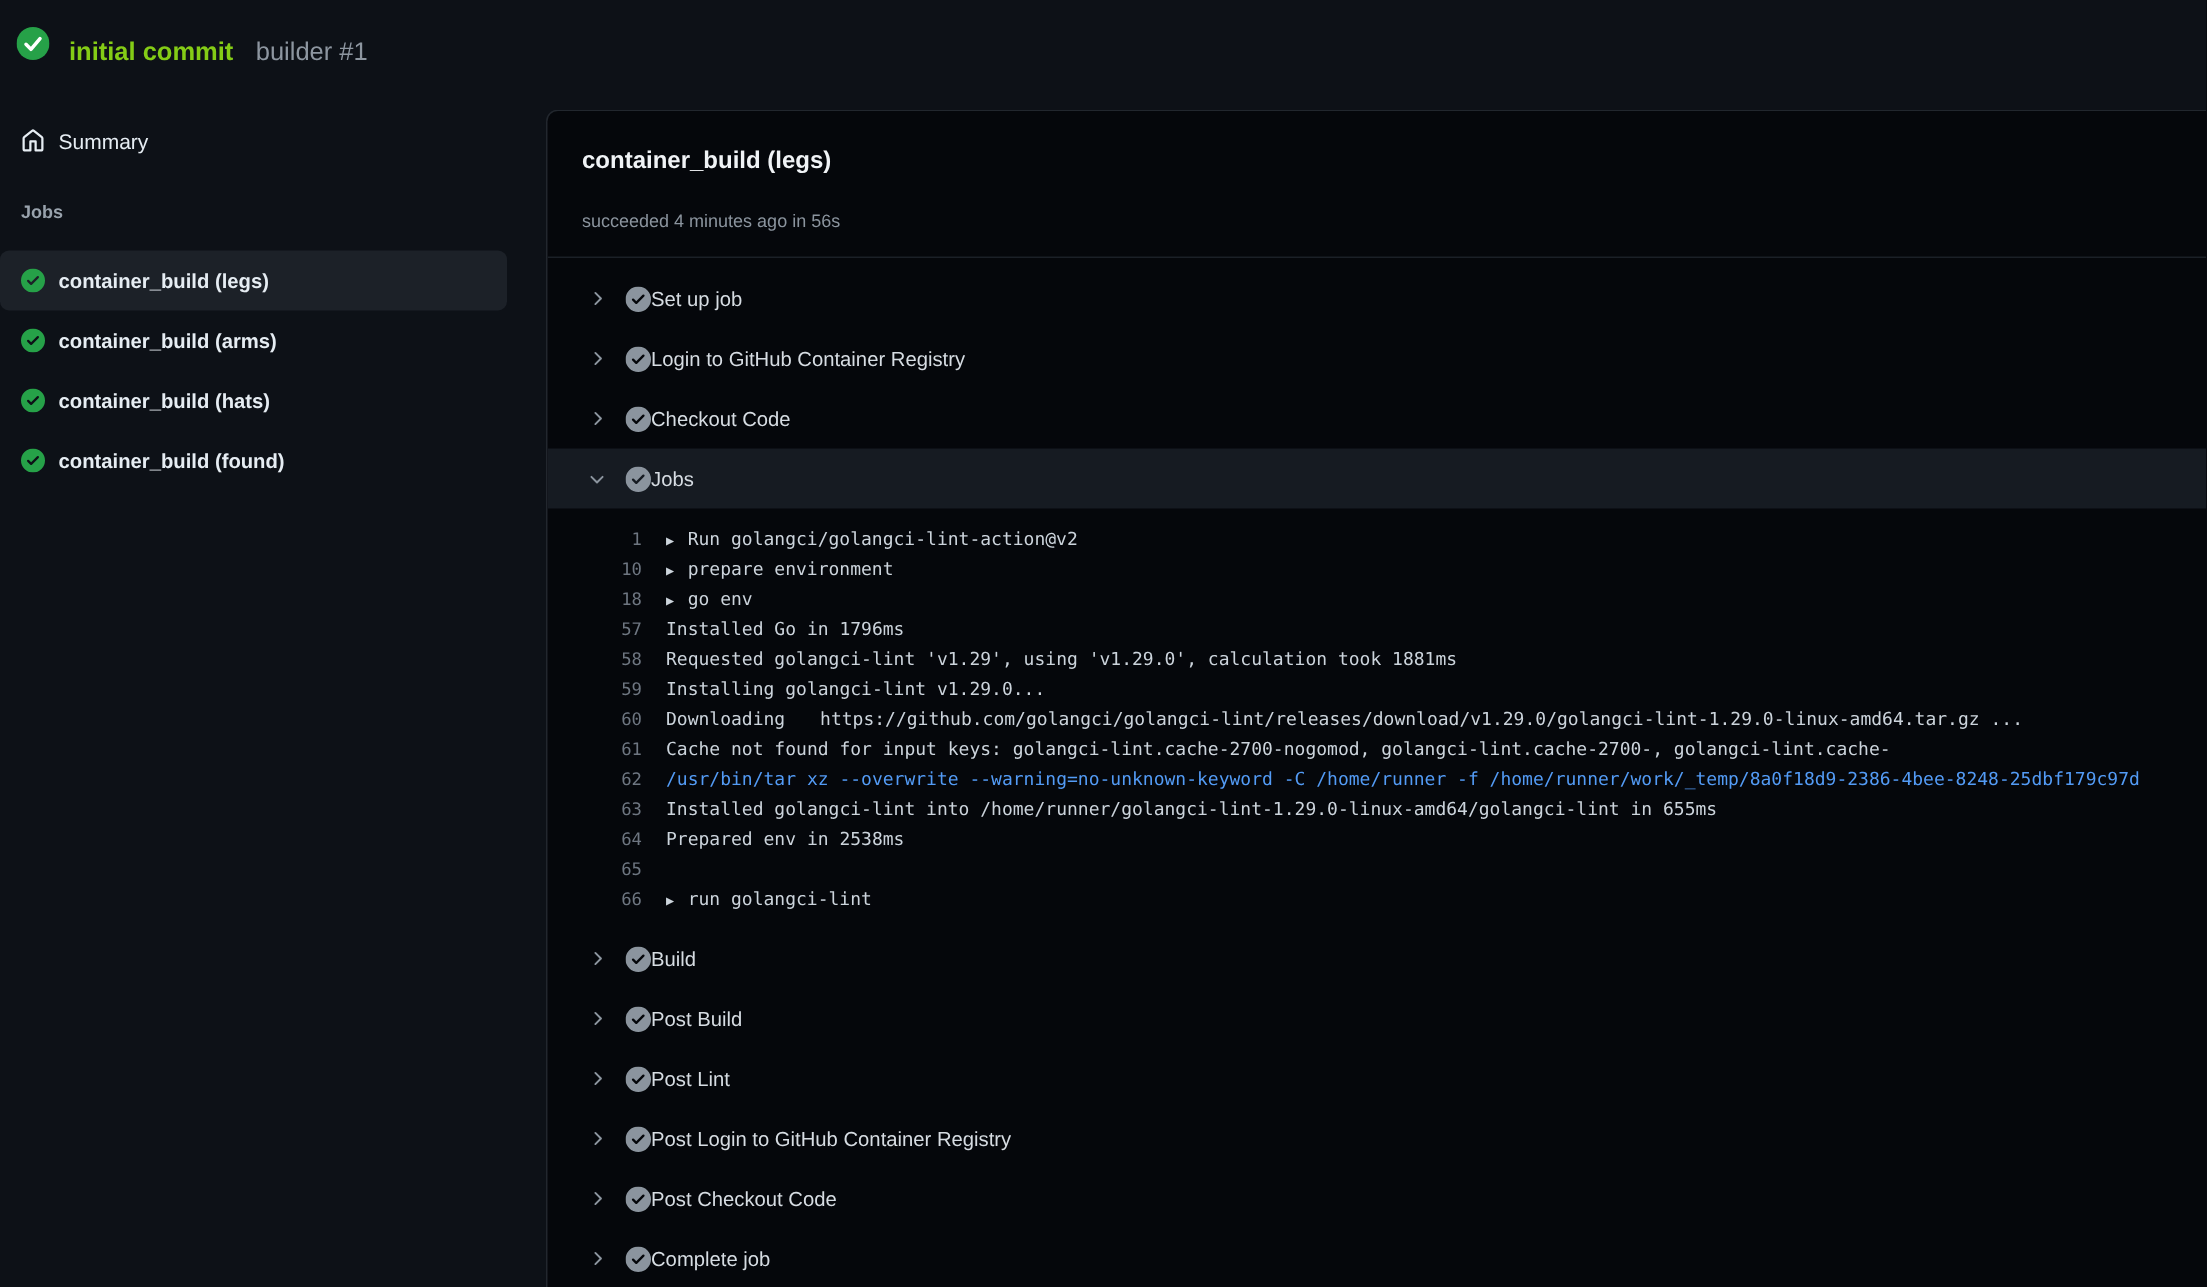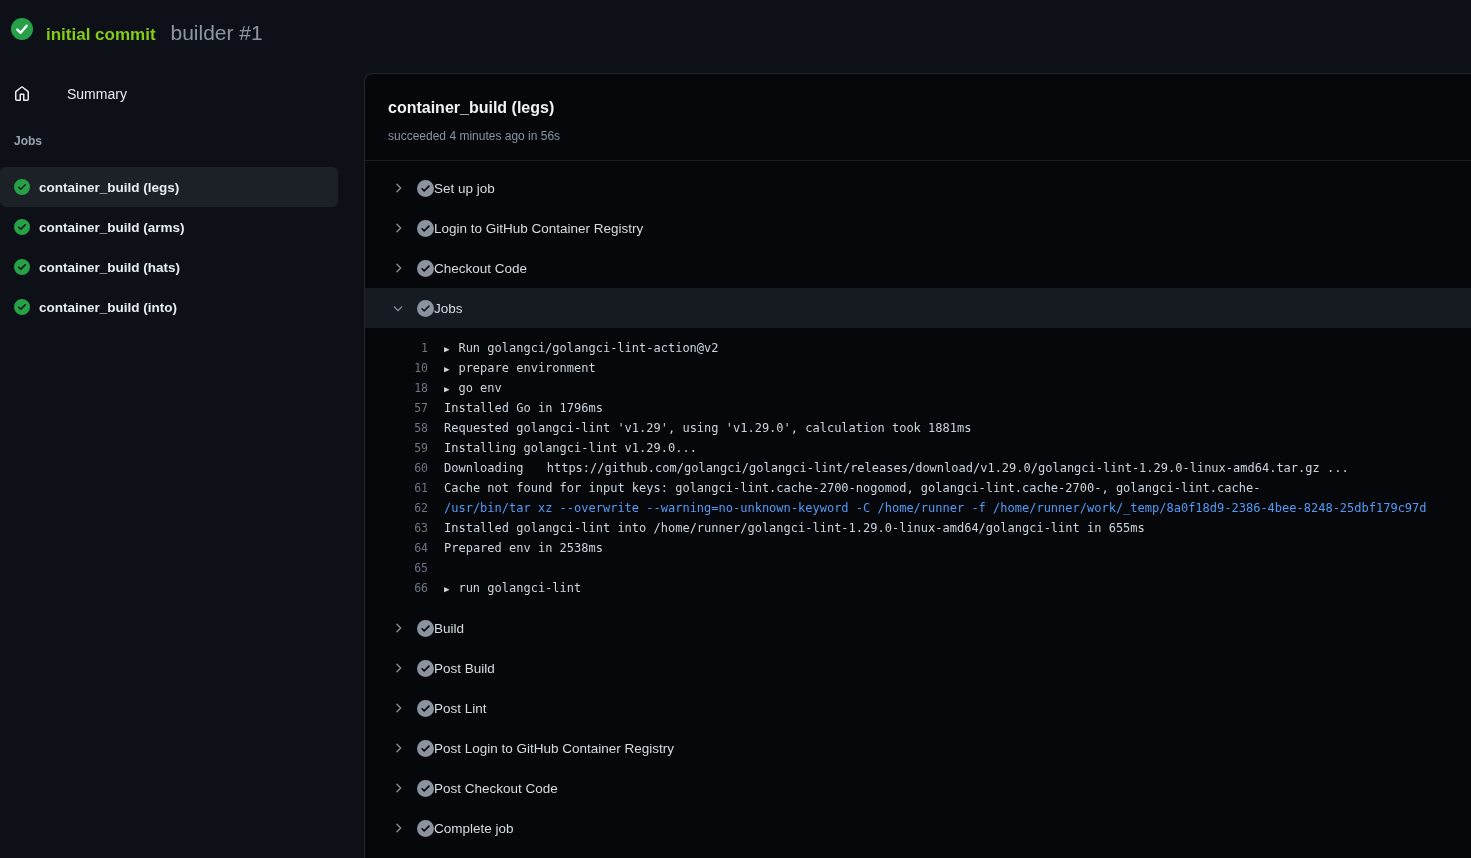--- a/index.html
+++ b/index.html
@@ -12,30 +12,30 @@
 
   
   .topbar {
     height:58px;
     display:flex;
     align-items:center;
     padding-left:11px;
   }
   .topbar .status-icon { width:22px; height:22px; margin-right:13px; flex:0 0 22px; }
   .topbar .run-title { font-size:17px; font-weight:700; color:#84cc16; }
-  .topbar .run-sub { font-size:21px; font-weight:400; color:#8d96a0; margin-left:6px;margin-top:12px; }
+  .topbar .run-sub { font-size:17px; font-weight:400; color:#8d96a0; margin-left:6px;margin-top:12px; }
 
   
   .layout { display:flex; height:800px; }
 
   
   .sidebar { flex:0 0 364px; width:364px; padding-top:22px; }
   .summary-row {
     display:flex; align-items:center; height:28px;
-    padding-left:14px; cursor:pointer;gap:28px;
+    padding-left:14px; cursor:pointer;
   }
   .summary-row .home-ic { width:16px; height:16px; color:#e6edf3; flex:0 0 16px; }
   .summary-row .summary-label { margin-left:9px; font-size:14px; color:#e6edf3; }
   .jobs-heading {
     margin-top:26px; padding-left:14px; height:18px;
     font-size:12px; font-weight:700; color:#99a3ad;
   }
   .jobs-list { margin-top:15px; list-style:none; }
   .job-item {
     display:flex; align-items:center; height:40px;
@@ -50,21 +50,21 @@
   .panel {
     flex:1; margin-top:15px;
     background:#05070b;
     border-top:1px solid #22272e;
     border-left:1px solid #22272e;
     border-radius:8px 0 0 0;
     overflow:hidden;
   }
   .panel-header { padding:24px 22px 16px 23px; border-bottom:1px solid #1b2027; }
   .panel-title { font-size:16px; font-weight:700; color:#f0f3f6; line-height:19px; }
-  .panel-sub { margin-top:12px; font-size:12px; color:#8b949e; line-height:15px; }
+  .panel-sub { margin-top:23px; font-size:12px; color:#8b949e; line-height:15px; }
 
   .steps { padding-top:7px; }
   .step-row {
     display:flex; align-items:center; height:40px;
     padding-left:26px; cursor:pointer;
   }
   .step.expanded > .step-row { background:#161b22; }
   .chev { width:14px; height:14px; color:#8b949e; flex:0 0 14px; display:flex; align-items:center; }
   .chev svg { width:14px; height:14px; }
   .step.expanded .chev svg { transform:rotate(90deg); }
@@ -143,21 +143,21 @@
     </span>
     <span class="job-label">container_build (hats)</span>
   </li>
 
   <li class="job-item">
     <span class="job-check">
       <svg viewBox="0 0 16 16" width="16" height="16" fill="#26a148">
         <path fill-rule="evenodd" d="M8 16A8 8 0 1 0 8 0a8 8 0 0 0 0 16zm3.78-9.72a.75.75 0 0 0-1.06-1.06L6.75 9.19 5.28 7.72a.75.75 0 0 0-1.06 1.06l2 2a.75.75 0 0 0 1.06 0l4.5-4.5z"></path>
       </svg>
     </span>
-    <span class="job-label">container_build (into)</span>
+    <span class="job-label">container_build (found)</span>
   </li>
 </ul>
   </aside>
 
   <main class="panel">
     <div class="panel-header">
       <div class="panel-title">container_build (legs)</div>
       <div class="panel-sub">succeeded 4 minutes ago in 56s</div>
     </div>
 

